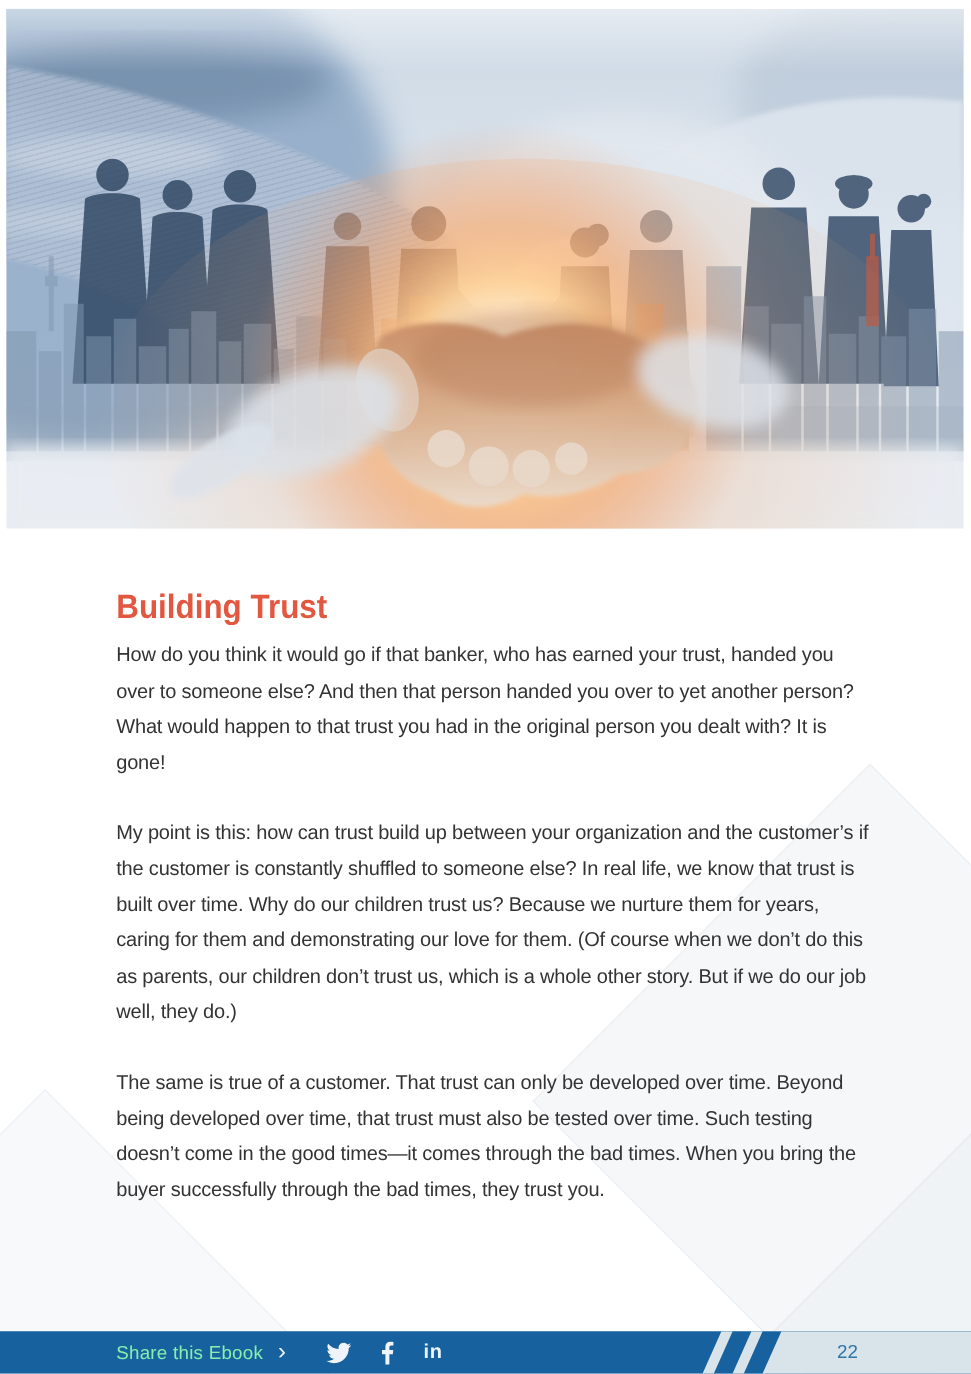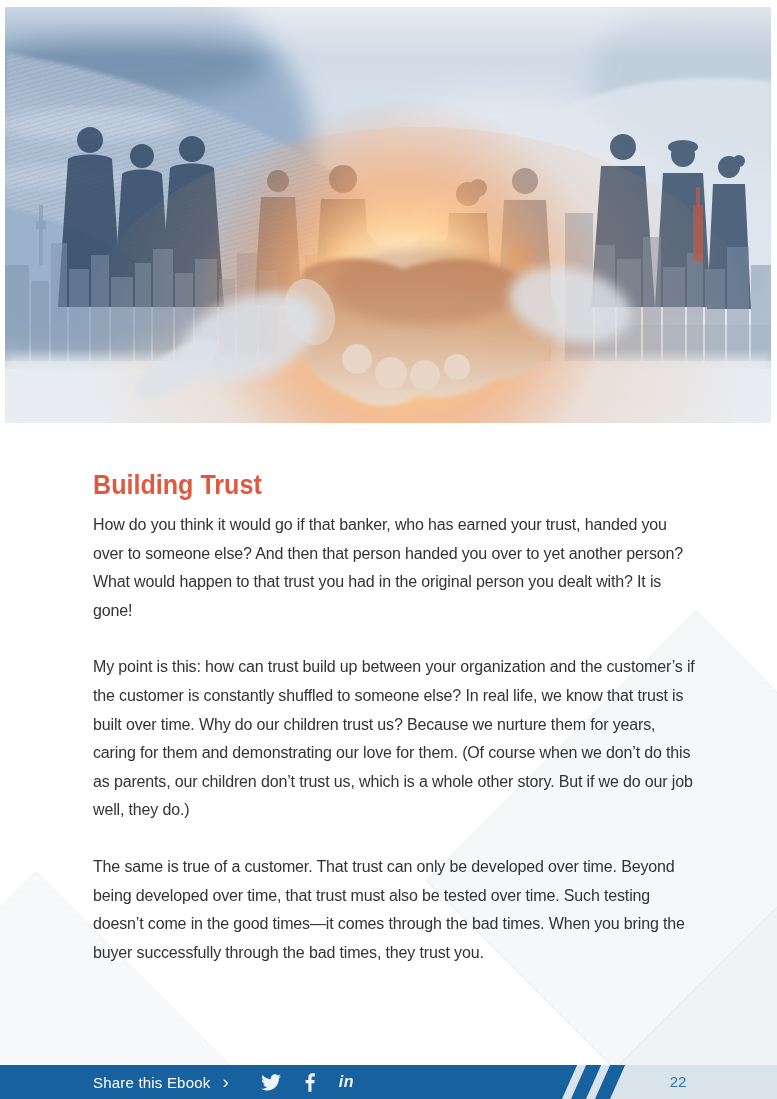--- a/index.html
+++ b/index.html
@@ -27,24 +27,24 @@
   }
   .para{
     font-size:16px;line-height:28.6px;color:#333333;margin:0 0 28px 0;
     letter-spacing:-0.15px;
   }
 
   
   .footer{position:absolute;left:0;bottom:0;width:777px;height:34px;background:#16619E;
     overflow:hidden;z-index:3;}
   .footer-left{position:absolute;left:93px;top:0;height:34px;display:flex;align-items:center;}
-  .share-label{color:#ffffff;font-size:15px;letter-spacing:0.2px;}
+  .share-label{color:#86efac;font-size:15px;letter-spacing:0.2px;}
   .share-chevron{color:#eef4f9;font-size:19px;margin-left:12px;line-height:1;padding-bottom:2px;}
   .social{display:flex;align-items:center;margin-left:32px;gap:24px;}
-  .social .icon{display:flex;align-items:center;justify-content:center;cursor:pointer;font-style:italic;}
+  .social .icon{display:flex;align-items:center;justify-content:center;cursor:pointer;}
   .li-text{color:#eef4f9;font-weight:bold;font-size:16px;letter-spacing:0.5px;}
 
   .panel-light{position:absolute;top:0;bottom:0;left:562px;width:420px;background:#D9E4EA;
     transform:skewX(-24deg);transform-origin:bottom left;}
   .stripe-blue{position:absolute;top:0;bottom:0;width:15px;background:#16619E;
     transform:skewX(-24deg);transform-origin:bottom left;}
   .s1{left:571px;} .s2{left:595px;}
   .page-number{position:absolute;left:652px;top:0;width:52px;height:46px;line-height:34px;
     text-align:center;color:#2E76A8;font-size:15px;}
 </style>

